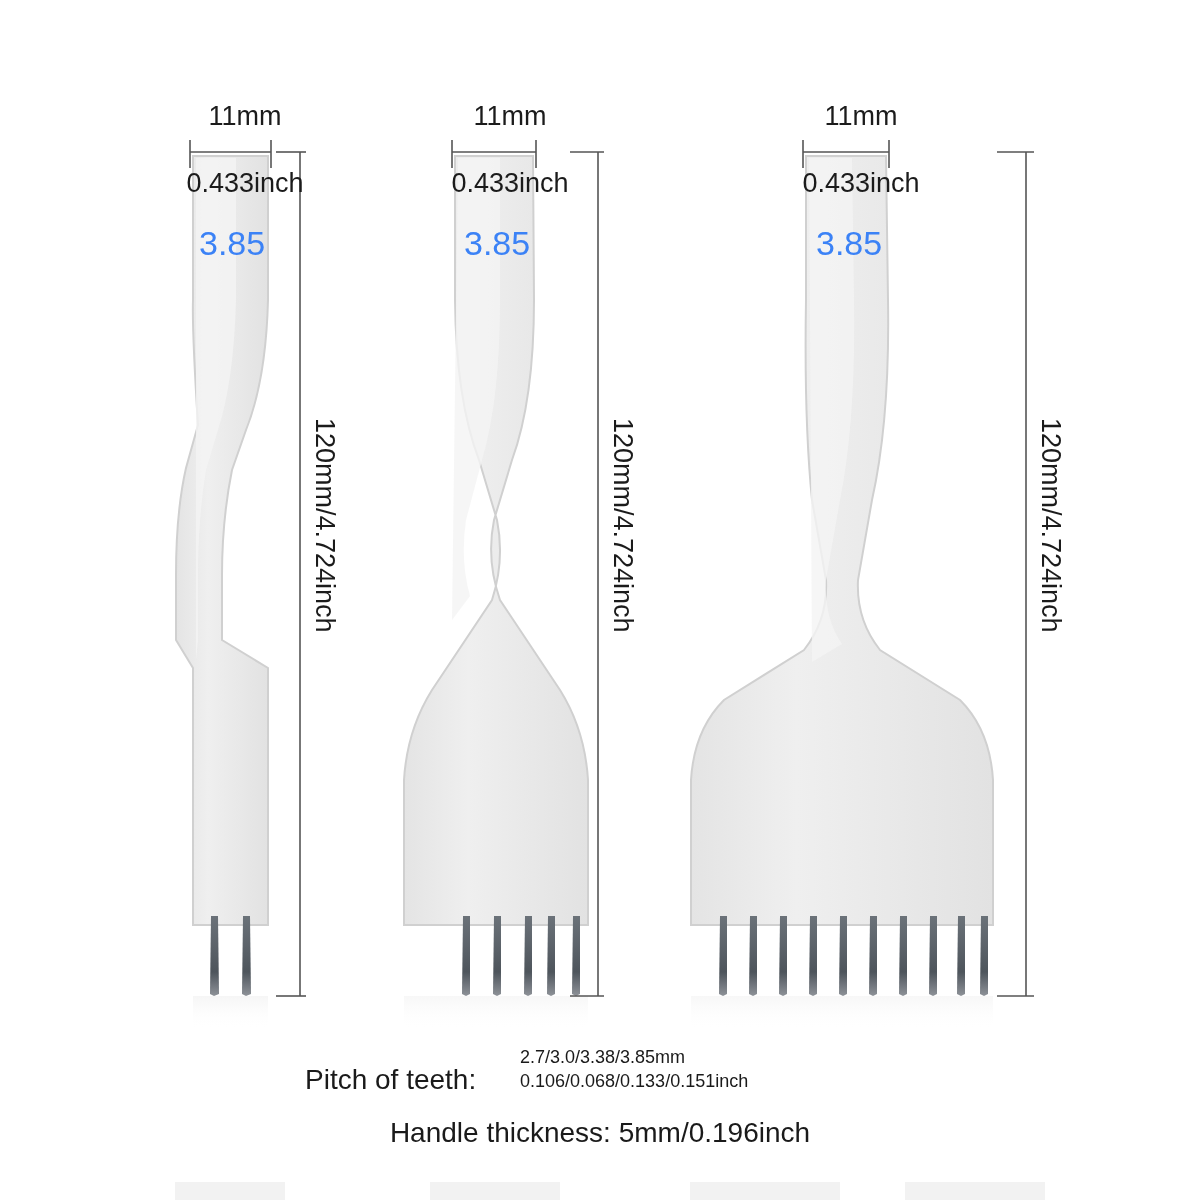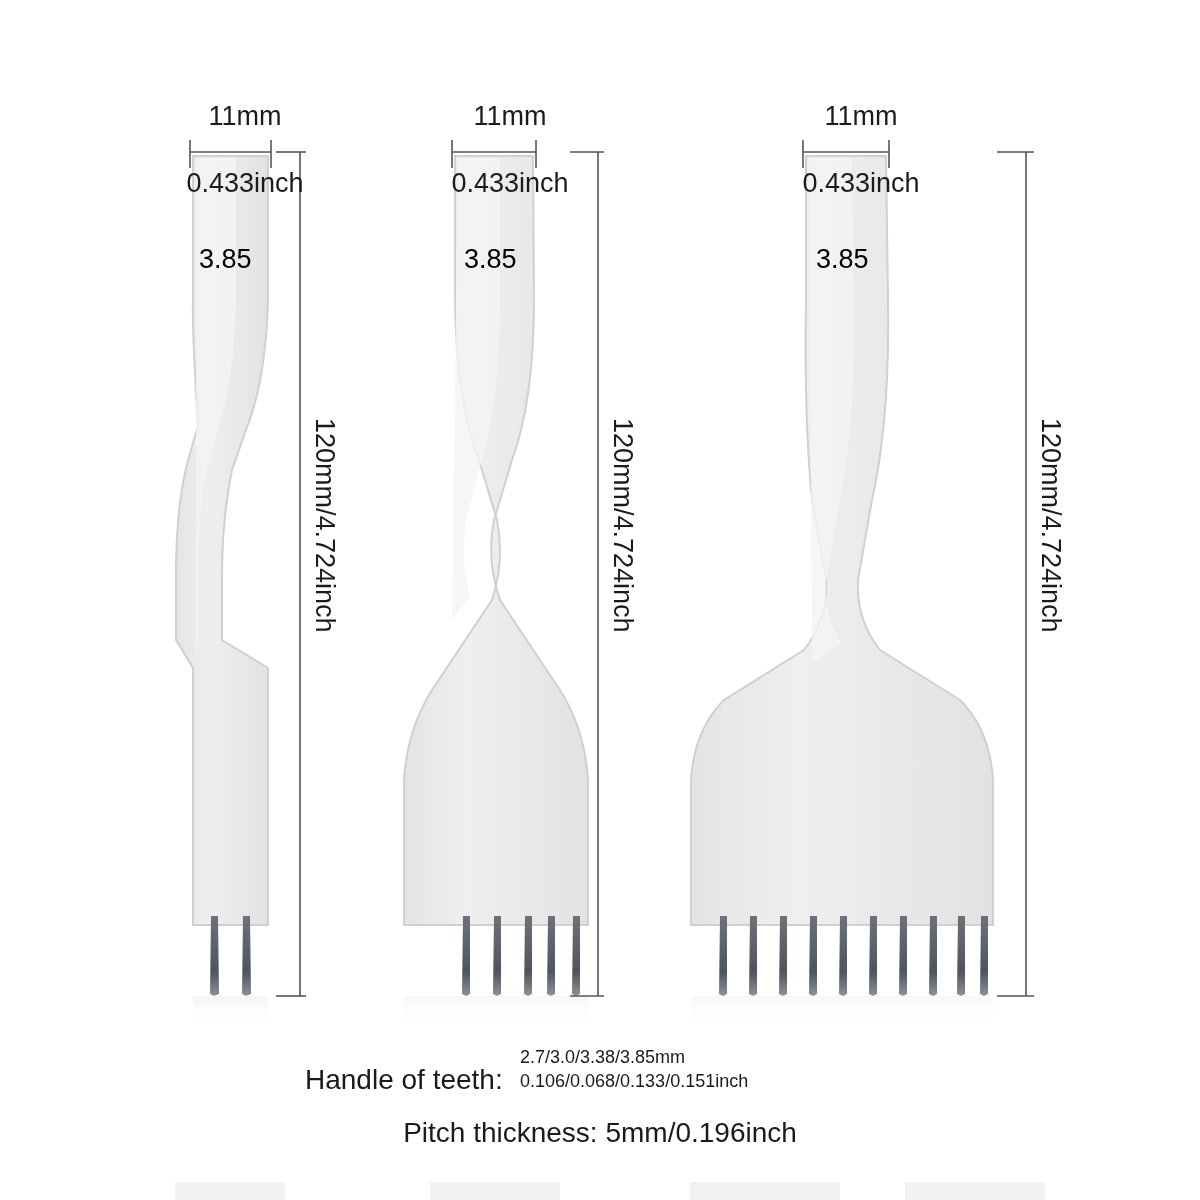--- a/index.html
+++ b/index.html
@@ -31,23 +31,22 @@
     position: absolute;
     white-space: pre;
     color: #1b1b1b;
   }
   .dim-top {
     font-size: 27px;
     text-align: center;
     line-height: 1.25;
   }
   .inner-label {
-    font-size: 27px;
-    color: #000000;
-    margin-top: 20px;
+    font-size: 34px;
+    color: #3b82f6;
   }
   .vert-label {
     font-size: 27px;
     transform-origin: left top;
     transform: rotate(90deg);
     white-space: nowrap;
   }
   .footer-row {
     display: block;
   }
@@ -208,20 +207,20 @@
   <div class="txt inner-label" style="left:464px; top:224px;">3.85</div>
   <div class="txt vert-label" style="left:638px; top:418px;">120mm/4.724inch</div>
 
   <div class="txt dim-top" style="left:736px; top:66px; width:220px;">
     <span>11mm</span><br>
     <span>0.433inch</span>
   </div>
   <div class="txt inner-label" style="left:816px; top:224px;">3.85</div>
   <div class="txt vert-label" style="left:1066px; top:418px;">120mm/4.724inch</div>
 
-  <div class="pitch-label">Handle of teeth:</div>
+  <div class="pitch-label">Pitch of teeth:</div>
   <div class="pitch-values">
     <span class="footer-row">2.7/3.0/3.38/3.85mm</span>
     <span class="footer-row">0.106/0.068/0.133/0.151inch</span>
   </div>
-  <div class="handle-line">Pitch thickness: 5mm/0.196inch</div>
+  <div class="handle-line">Handle thickness: 5mm/0.196inch</div>
 
 </div>
 
 </body></html>

